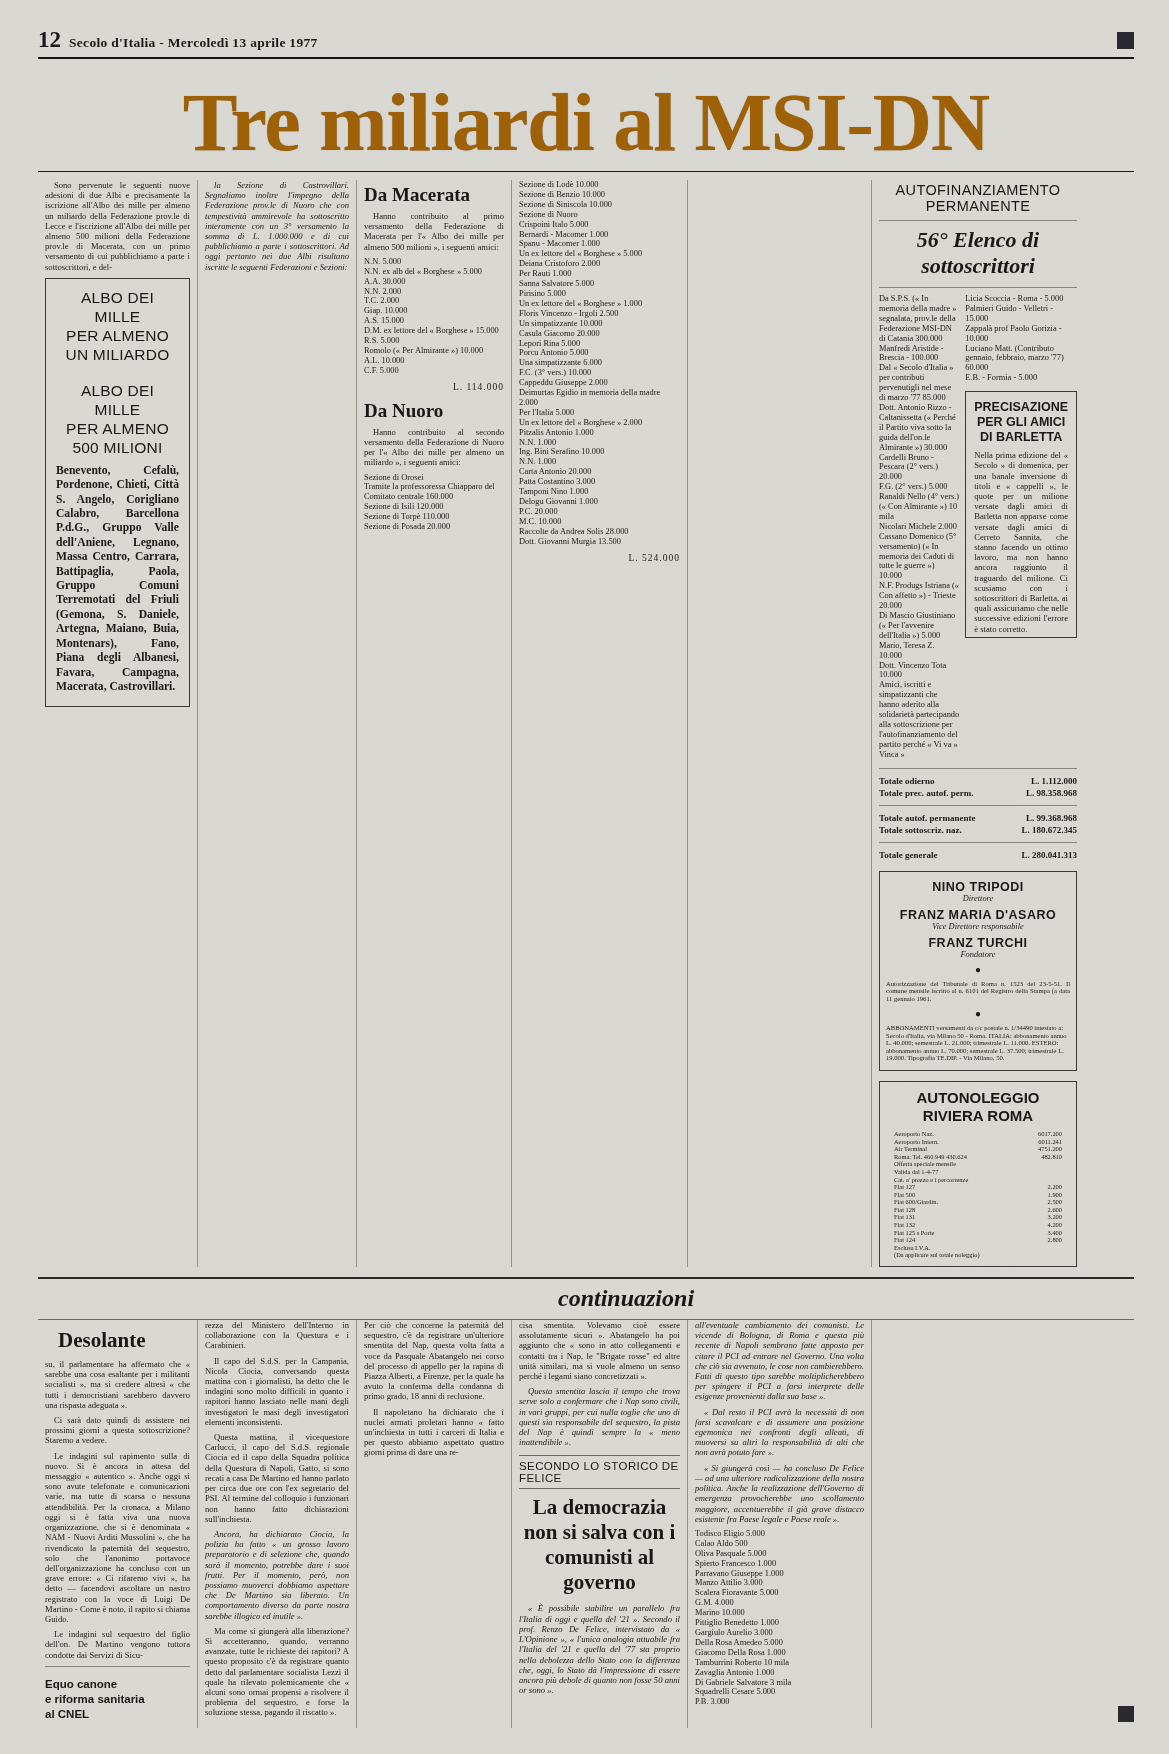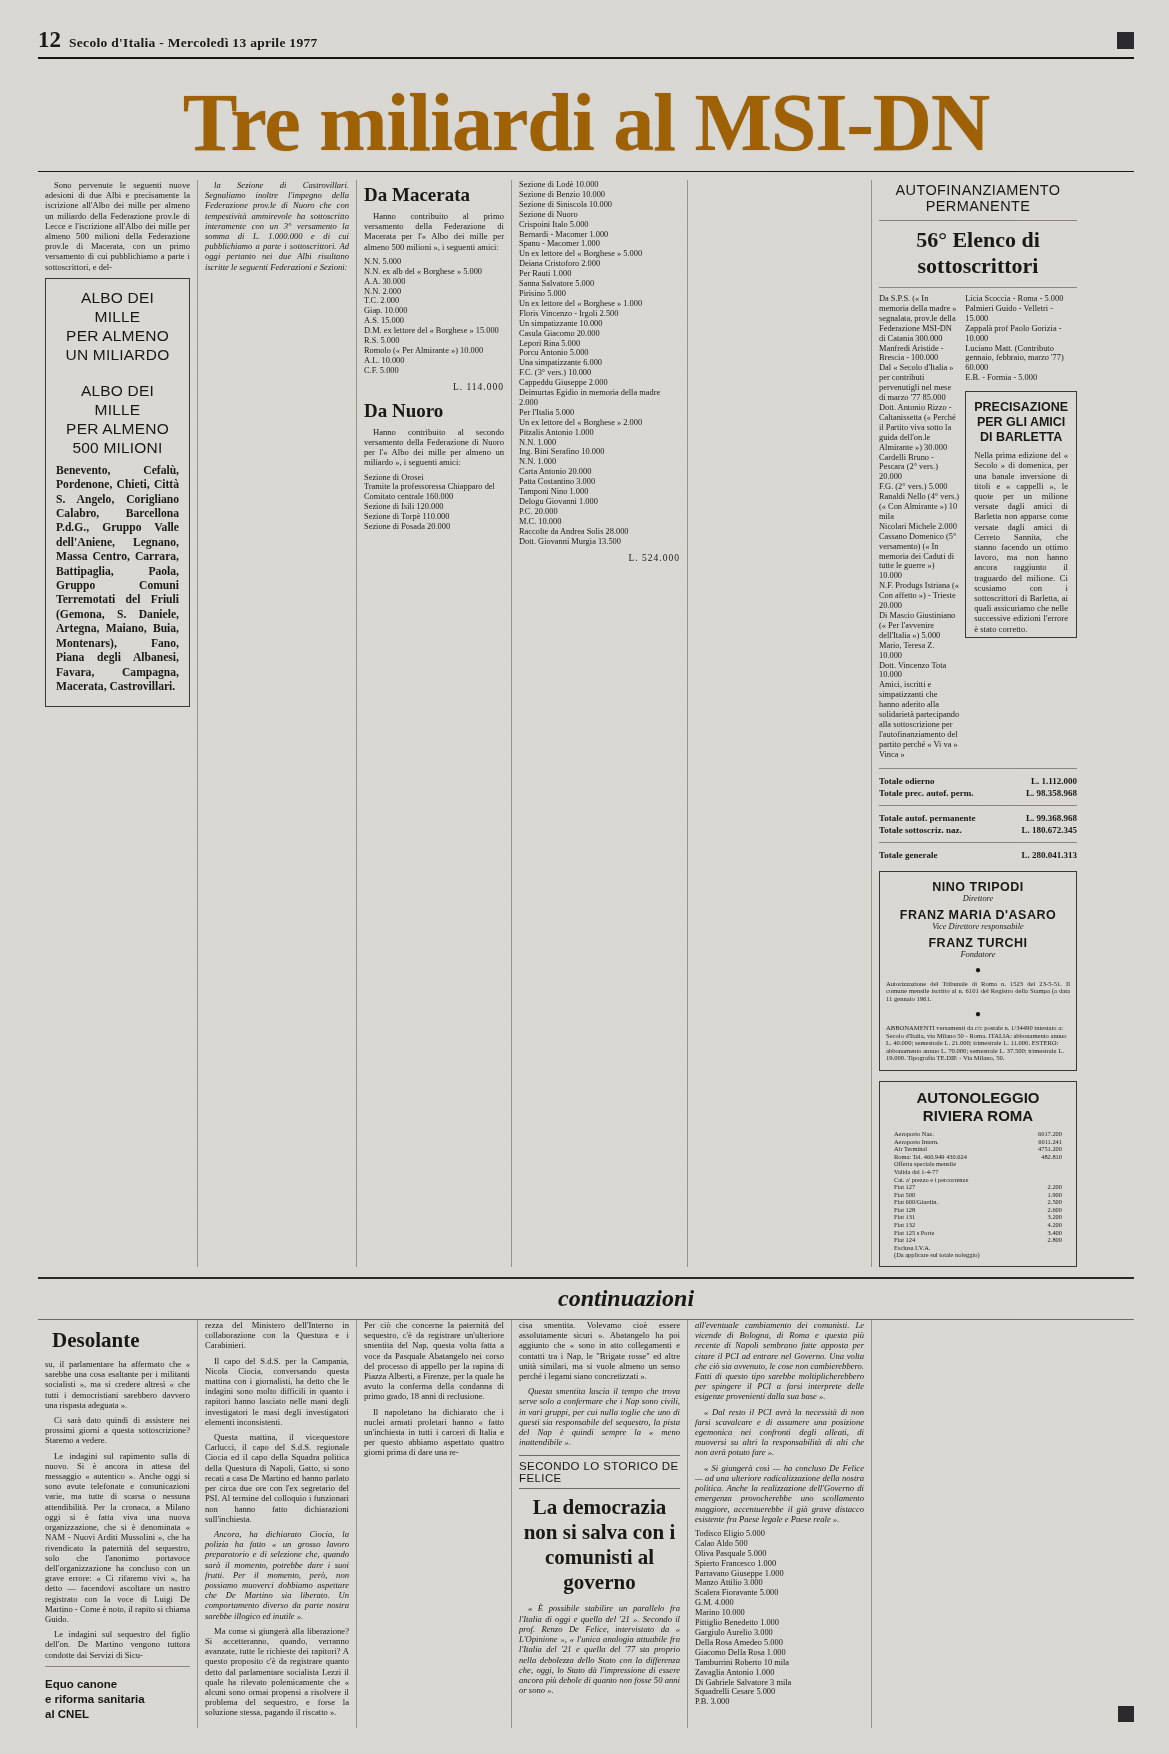--- a/index.html
+++ b/index.html
@@ -117,21 +117,21 @@
     letter-spacing:1px;
   }
   .rule{border-top:1px solid #8b8780;margin:6px 0;}
   
   .auto-head{
     font-family:"Liberation Sans", sans-serif;
     font-size:14.5px;letter-spacing:.4px;
     text-align:center;margin:2px 0 2px 0;
   }
   .elenco{
-    text-align:center;font-weight:bold;
+    text-align:center;font-style:italic;font-weight:bold;
     font-size:22px;line-height:26px;margin:6px 0 8px 0;
   }
   
   .prec-box{
     border:1.2px solid #3a3a3a;padding:8px 8px 3px 8px;margin-top:8px;
   }
   .prec-title{
     text-align:center;font-family:"Liberation Sans", sans-serif;
     font-weight:bold;font-size:12.5px;line-height:15px;margin-bottom:5px;
   }
@@ -169,21 +169,21 @@
     font-family:"Liberation Serif", serif;font-weight:bold;font-style:italic;
     font-size:24px;
   }
   
   .lower{
     display:grid;
     grid-template-columns:159px 159px 155px 176px 184px 213px;
   }
   .lower .col + .col{border-left:1px solid #9a968e;}
   .desolante{
-    font-family:"Liberation Serif",serif;font-weight:bold;font-size:21px;margin:8px 0 6px 7px;
+    font-family:"Liberation Serif",serif;font-weight:bold;font-size:21px;margin:8px 0 6px 13px;
   }
   .kicker{
     font-family:"Liberation Sans", sans-serif;font-size:11.5px;line-height:15px;
     font-weight:bold;margin:10px 0 6px 0;
   }
   .defelice-band{
     font-family:"Liberation Sans", sans-serif;font-size:11.5px;letter-spacing:.4px;
     border-top:1px solid #6e6a64;border-bottom:1px solid #6e6a64;
     padding:4px 0;margin:8px 0 6px 0;
   }

